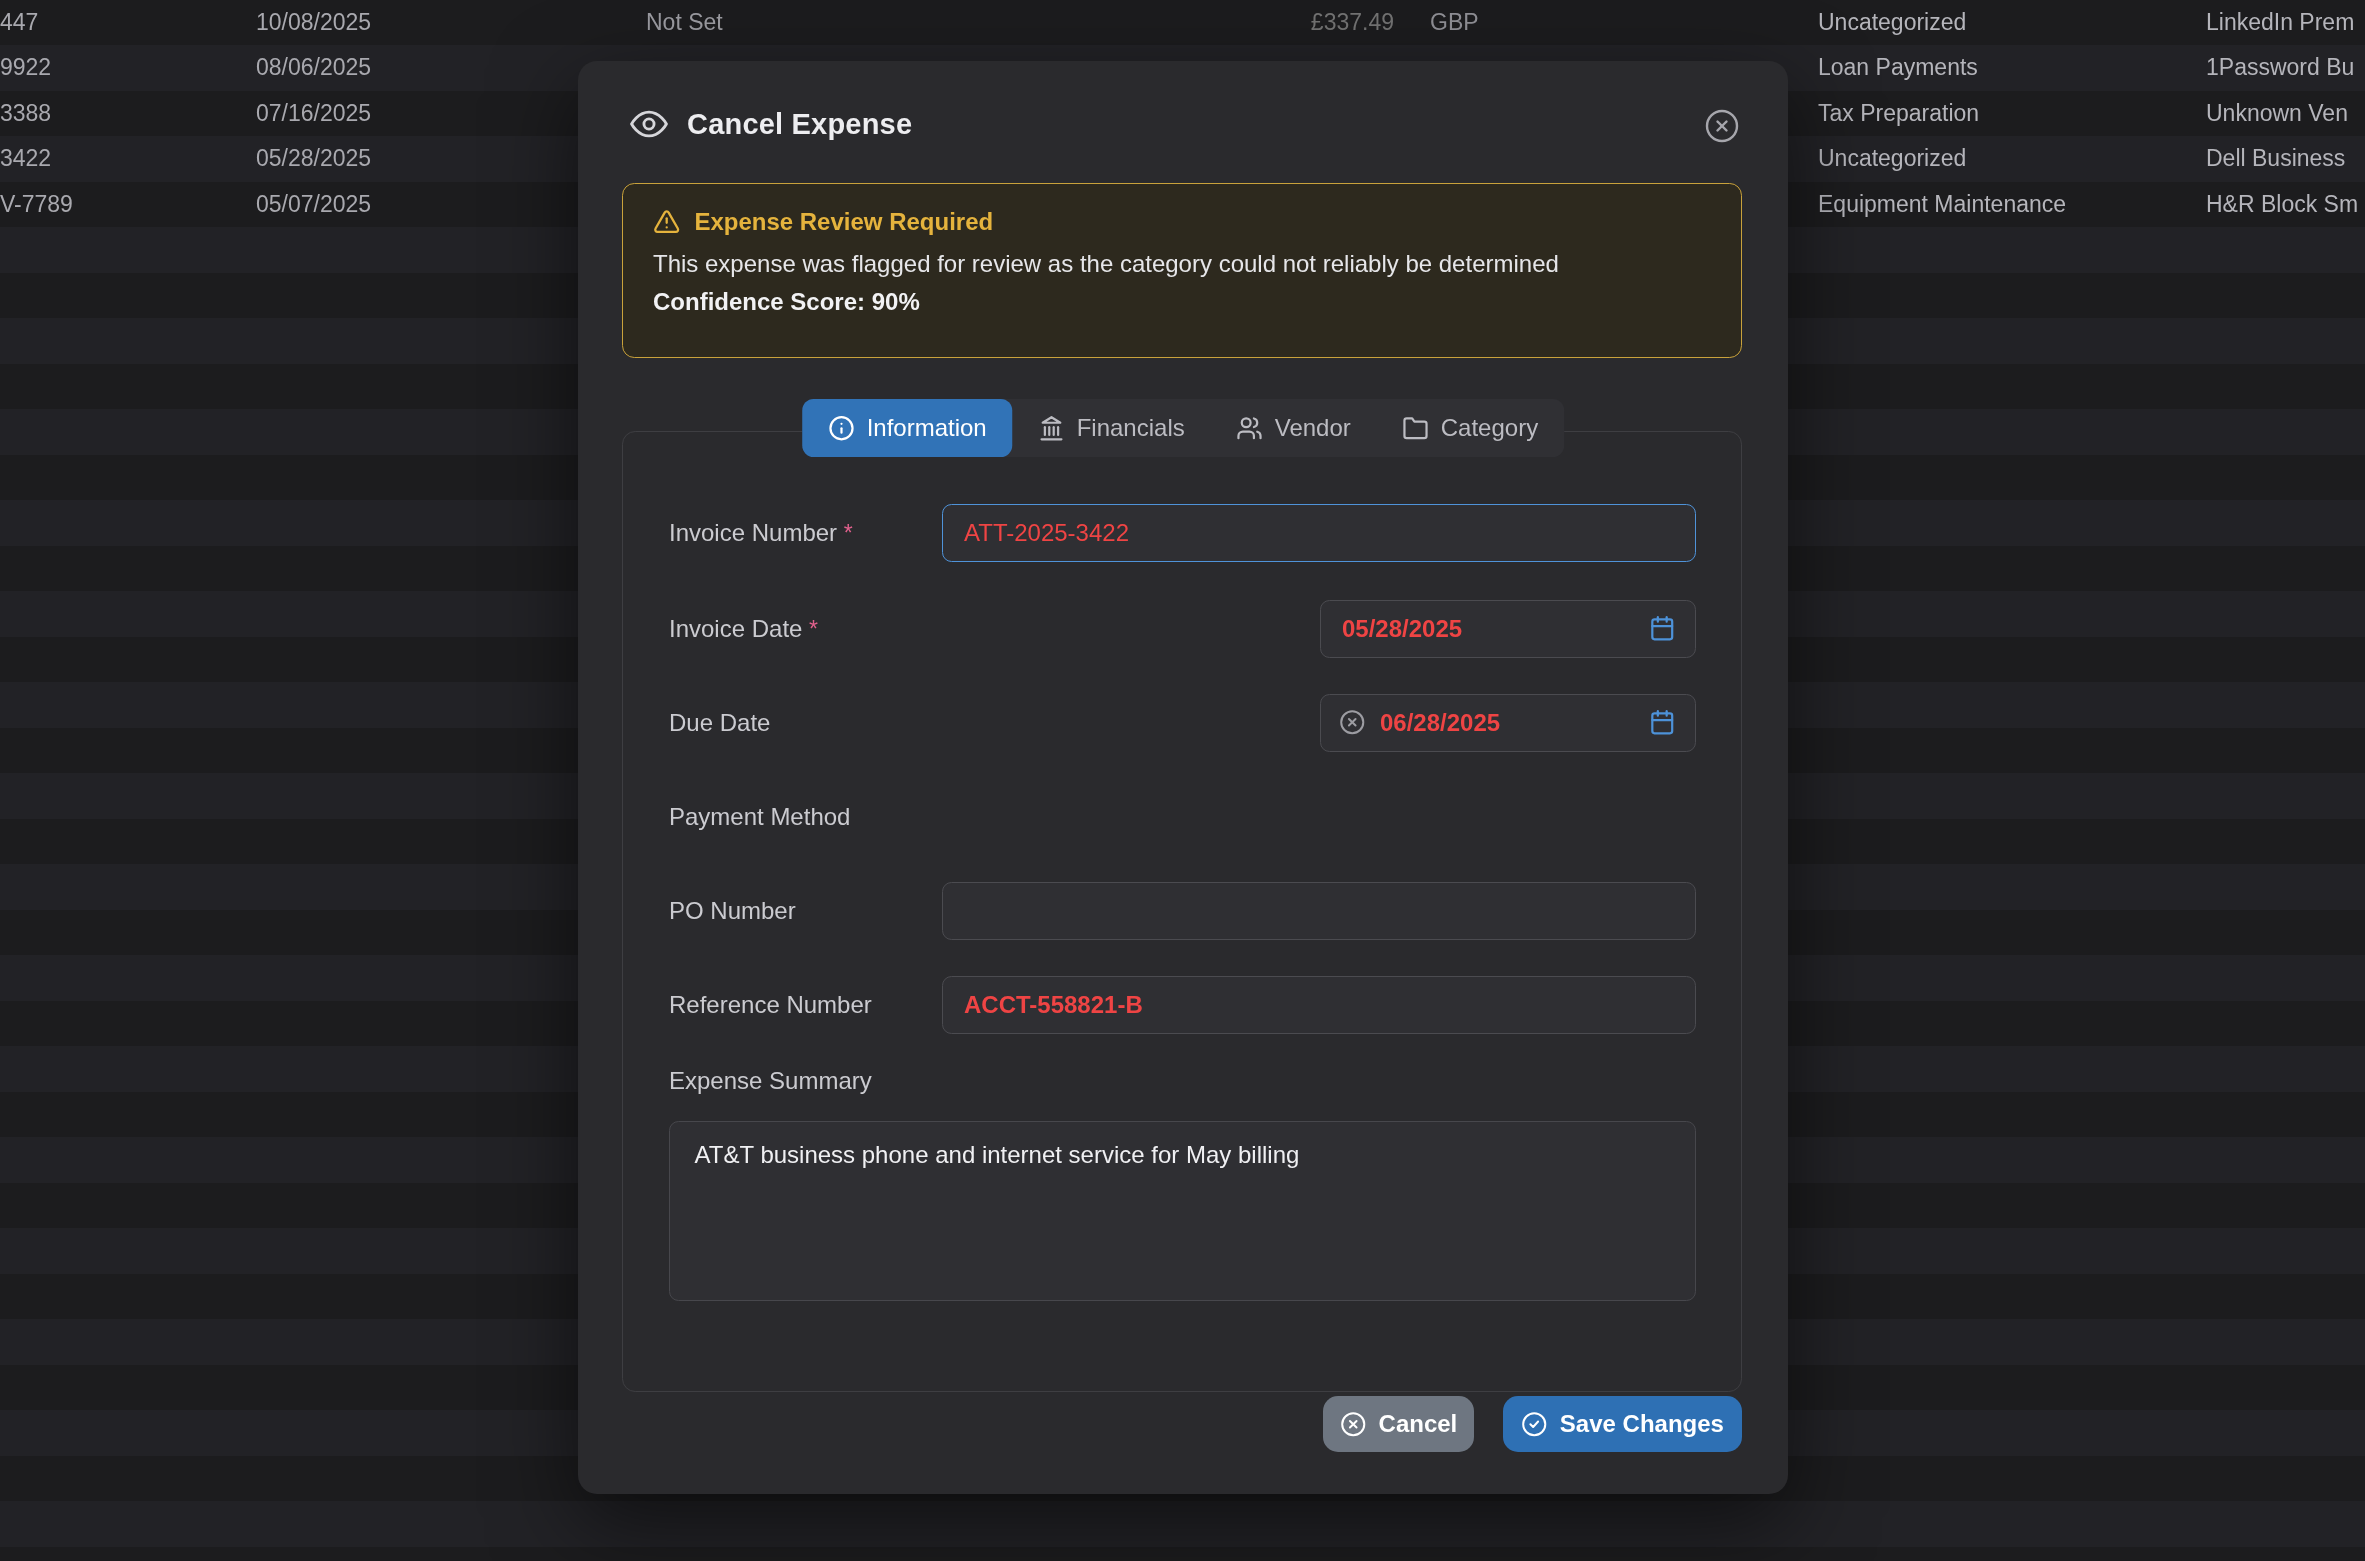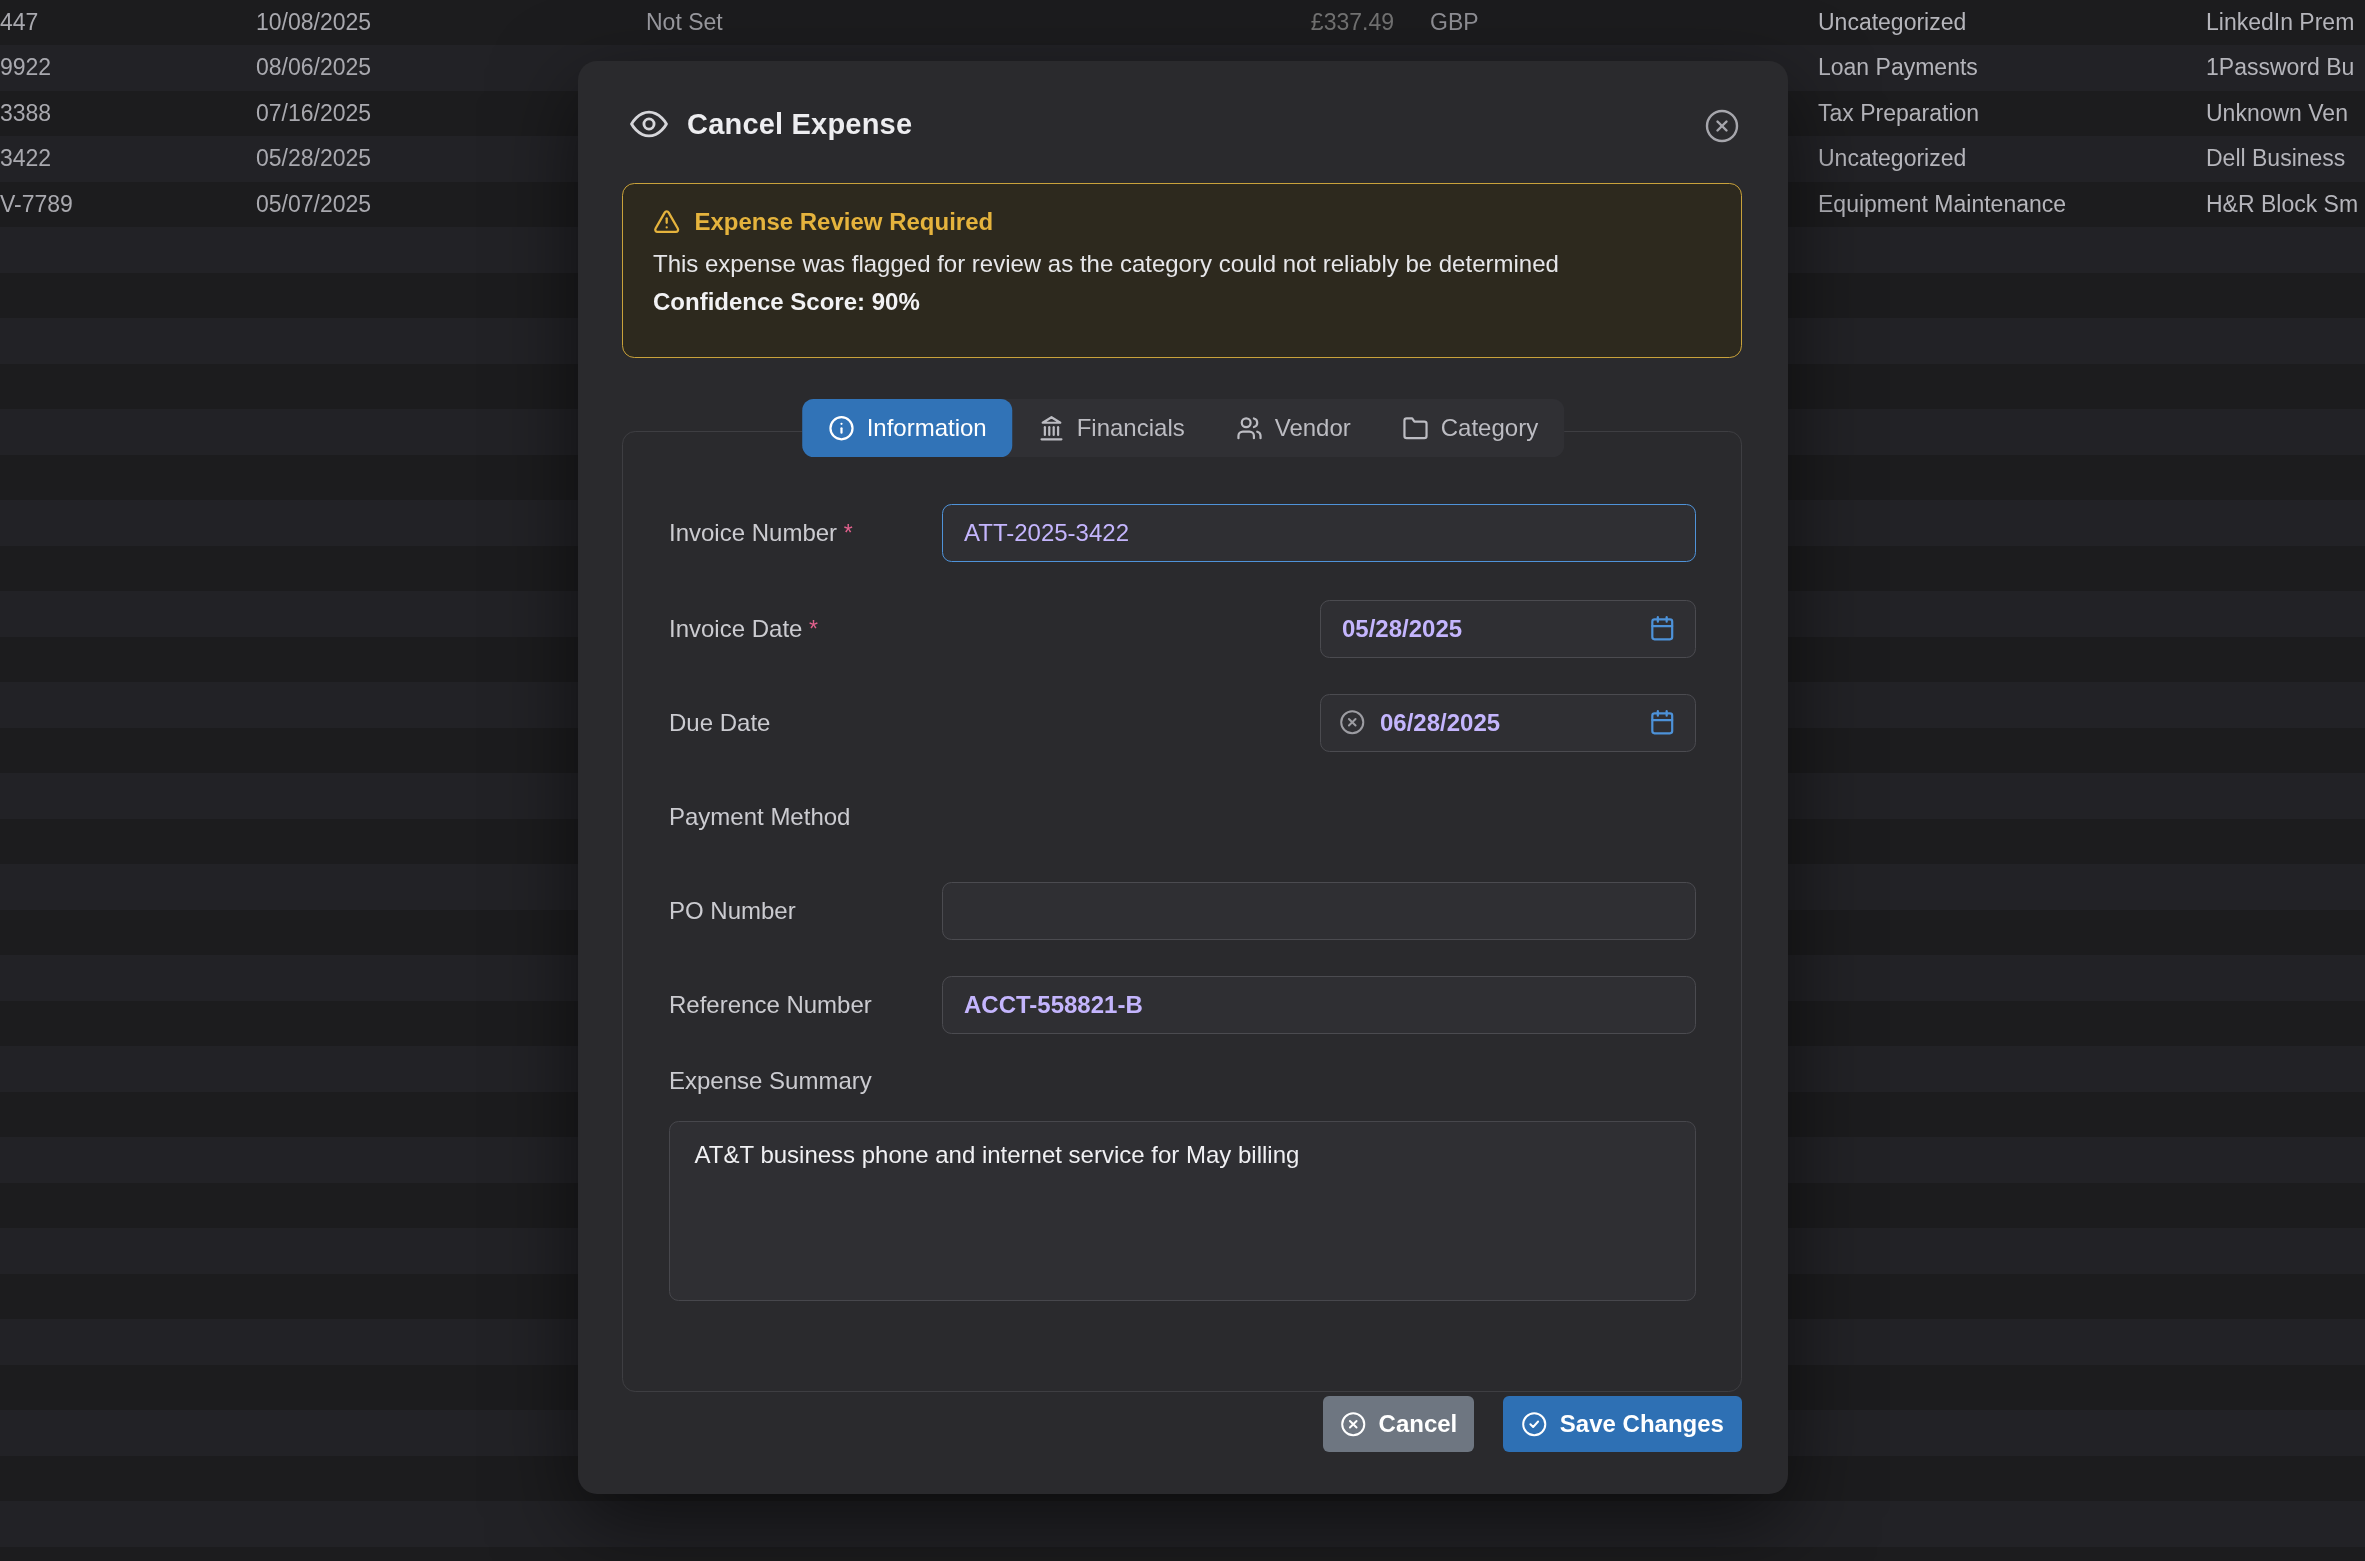--- a/index.html
+++ b/index.html
@@ -56,39 +56,39 @@
   .tab { display:flex; align-items:center; gap:12.3px; padding:0 25.6px; font-size:24px; color:#bcbcc2; cursor:pointer; border-radius:11.4px; background:none; border:none; font-family:inherit; }
   .tab.active { background:#3173b7; color:#ffffff; }
   .tab svg { width:26.5px; height:26.5px; }
 
   
   .panel { position:absolute; left:44px; top:370px; width:1120px; height:961px; border:0.9px solid #3e3e42; border-radius:13.2px; z-index:1; }
   .f-label { position:absolute; left:46px; font-size:24px; color:#cbcbd0; line-height:58px; white-space:nowrap; }
   .req { color:#e0608c; margin-left:6.6px; font-size:23px; }
   .inp {
     position:absolute; height:58px; background:#2f2f33; border:0.9px solid #4b4b50;
-    border-radius:9.5px; color:#c4b5fd; font-size:24px; font-family:inherit; padding:0 21px;
+    border-radius:9.5px; color:#ef4444; font-size:24px; font-family:inherit; padding:0 21px;
     outline:none;
   }
   .inp.full { left:319px; width:754px; }
   .inp.date { left:697px; width:376px; font-weight:700; padding-right:61px; }
   .inp.focused { border:1.9px solid #4f93d9; }
   .icon-abs { position:absolute; width:26.5px; height:26.5px; z-index:3; }
   .cal-ic   { color:#4d92d9; left:1026px; }
   .clear-ic { color:#9c9ca2; left:716px; cursor:pointer; }
   .summary-label { position:absolute; left:46px; top:630px; font-size:24px; color:#cbcbd0; line-height:38px; }
   .summary-area {
     position:absolute; left:46px; top:689px; width:1027px; height:180px;
     background:#2f2f33; border:0.9px solid #47474c; border-radius:9.5px;
     color:#f0f0f3; font-size:24px; padding:19px 24.6px; font-family:inherit; resize:none; outline:none;
   }
 
   
   .btn {
-    position:absolute; top:1335px; height:56px; border:none; border-radius:6px;
+    position:absolute; top:1335px; height:56px; border:none; border-radius:15px;
     display:flex; align-items:center; justify-content:center; gap:12.3px;
     font-size:24px; font-weight:600; color:#ffffff; cursor:pointer; font-family:inherit;
   }
   .btn svg { width:26.5px; height:26.5px; }
   .btn-cancel { left:745px; width:151px; background:#6e7681; }
   .btn-save   { left:925px; width:239px; background:#2e70b4; }
 </style>
 </head>
 <body>
 

